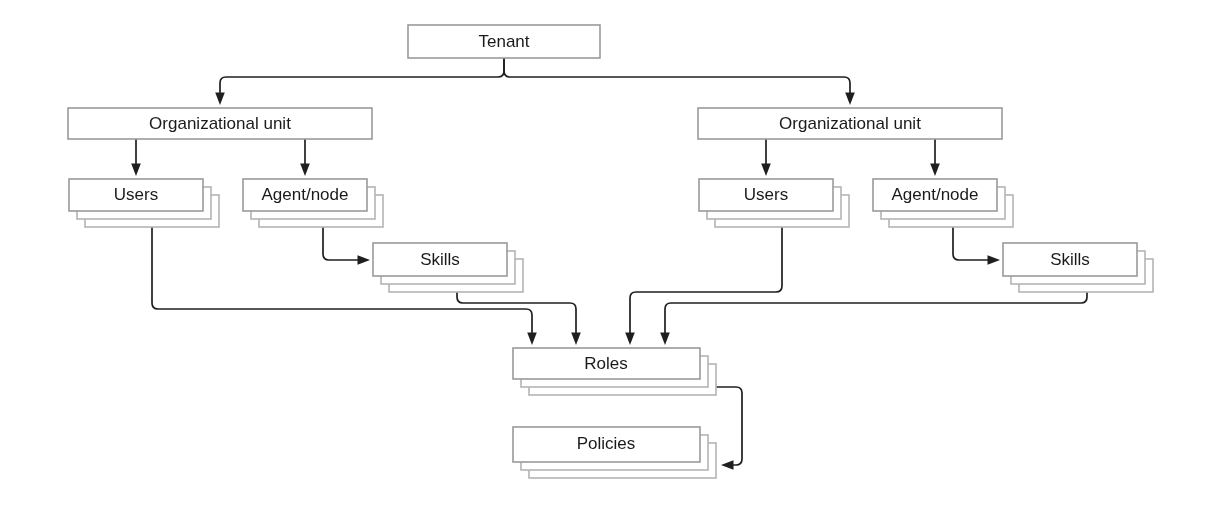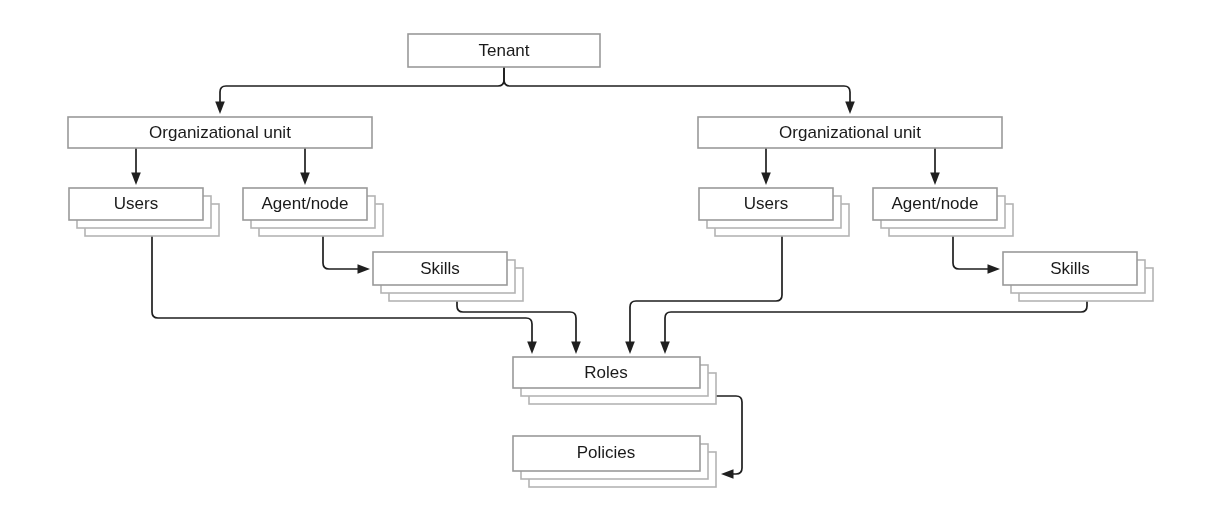--- a/index.html
+++ b/index.html
@@ -11,21 +11,20 @@
     width: 1208px;
     height: 513px;
     overflow: hidden;
     font-family: "Liberation Sans", sans-serif;
   }
   #diagram-root {
     position: relative;
     width: 1208px;
     height: 492px;
     background: #ffffff;
-    margin-top: 9px;
   }
   svg#diagram-canvas {
     position: absolute;
     top: 0;
     left: 0;
     width: 1208px;
     height: 513px;
     display: block;
   }
   .node-box {

